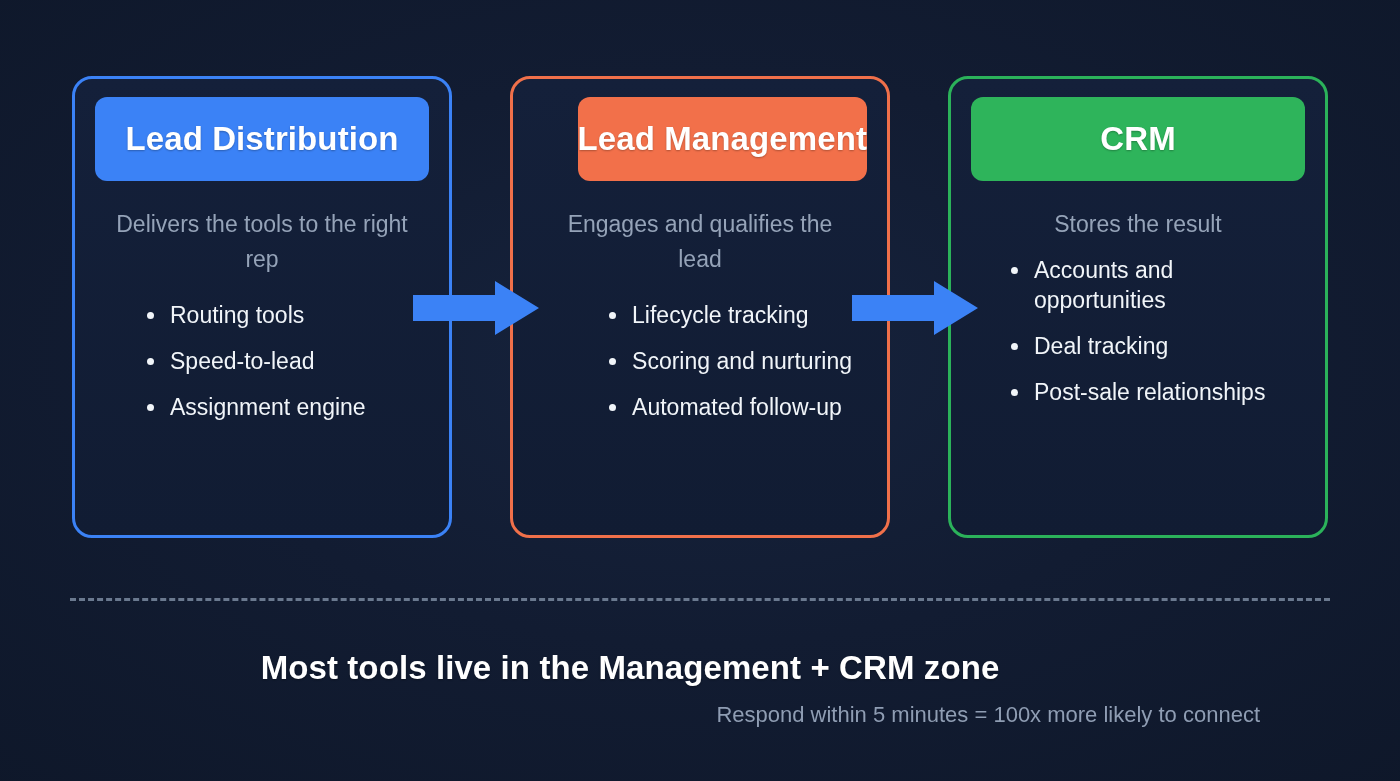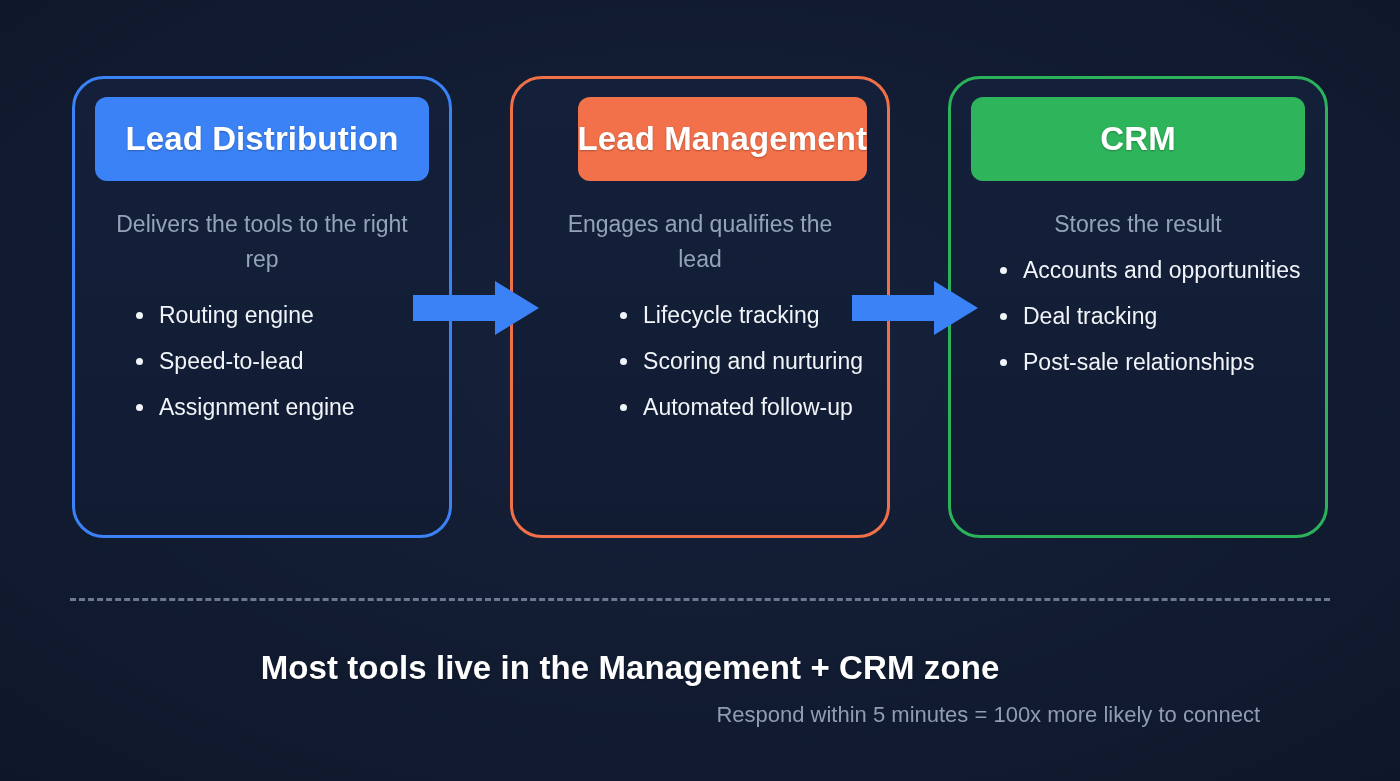--- a/index.html
+++ b/index.html
@@ -33,21 +33,21 @@
     height: 462px;
     display: flex;
     justify-content: space-between;
   }
 
   .card {
     position: relative;
     width: 380px;
     height: 462px;
     box-sizing: border-box;
-    border-radius: 32px;
+    border-radius: 20px;
     border: 3px solid #3b82f6;
     background: linear-gradient(180deg, #14203a 0%, #111c33 100%);
     padding: 18px 20px 20px 20px;
     display: flex;
     flex-direction: column;
   }
   .card.blue   { border-color: #3b82f6; }
   .card.orange { border-color: #f0704a; align-items: flex-end; }
   .card.green  { border-color: #2bb25a; }
 
@@ -73,21 +73,21 @@
     text-align: center;
     color: #95a3b8;
     font-size: 23px;
     line-height: 35px;
     padding: 0 16px;
     flex: 0 0 auto;
   }
 
   .bullets {
     list-style: none;
-    margin: 4px;
+    margin: 15px;
     padding: 0;
     color: #f1f5f9;
     font-size: 23px;
     line-height: 30px;
   }
   .bullets li {
     position: relative;
     padding-left: 30px;
     margin-bottom: 16px;
   }
@@ -163,21 +163,21 @@
 
 <div id="stage">
 
   <div class="cards">
 
     <div class="card blue">
       <div class="pill">Lead Distribution</div>
       <div class="desc">Delivers the tools to the right rep</div>
       <div class="bul-wrap pos-a">
         <ul class="bullets">
-          <li>Routing engine</li>
+          <li>Routing tools</li>
           <li>Speed-to-lead</li>
           <li>Assignment engine</li>
         </ul>
       </div>
     </div>
 
     <div class="card orange">
       <div class="pill">Lead Management</div>
       <div class="desc">Engages and qualifies the lead</div>
       <div class="bul-wrap pos-b">

